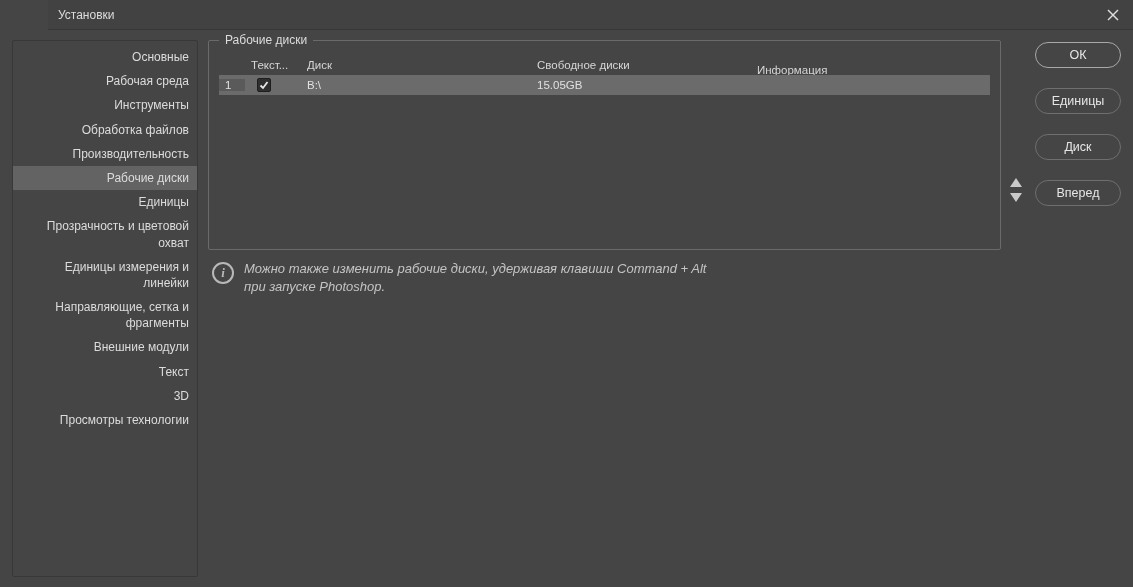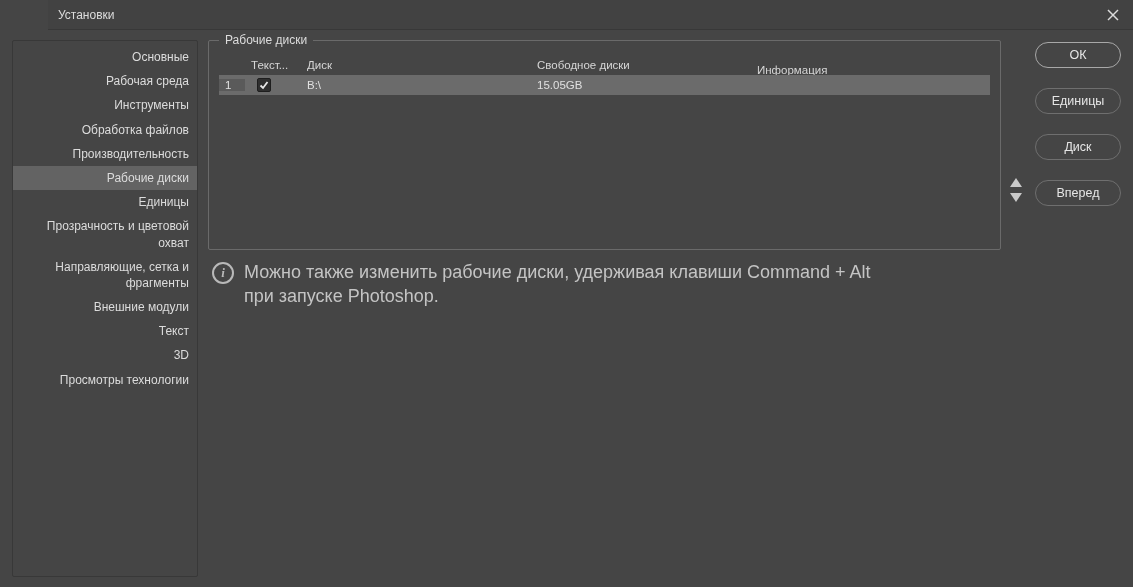--- a/index.html
+++ b/index.html
@@ -164,21 +164,21 @@
     flex-shrink: 0;
     margin-top: 2px;
   }
   .info-icon span {
     font-family: Georgia, serif;
     font-style: italic;
     font-weight: bold;
     color: #b9b9b9;
     font-size: 13px;
   }
-  .hint-text { line-height: 1.35; font-size: 18px; }
+  .hint-text { line-height: 1.35; font-size: 13px; font-style: italic; }
 
   .right-buttons {
     width: 86px;
     display: flex;
     flex-direction: column;
     gap: 20px;
     padding-top: 2px;
   }
   .btn {
     height: 26px;
@@ -212,20 +212,21 @@
 <div class="content">
   <div class="sidebar" id="sidebar">
       <div class="sidebar-item">Основные</div>
       <div class="sidebar-item">Рабочая среда</div>
       <div class="sidebar-item">Инструменты</div>
       <div class="sidebar-item">Обработка файлов</div>
       <div class="sidebar-item">Производительность</div>
       <div class="sidebar-item selected">Рабочие диски</div>
       <div class="sidebar-item">Единицы</div>
       <div class="sidebar-item">Прозрачность и цветовой охват</div>
+      <div class="sidebar-item">Единицы измерения и линейки</div>
       <div class="sidebar-item">Направляющие, сетка и фрагменты</div>
       <div class="sidebar-item">Внешние модули</div>
       <div class="sidebar-item">Текст</div>
       <div class="sidebar-item">3D</div>
       <div class="sidebar-item">Просмотры технологии</div>
     </div>
 
   <div class="main">
     <div class="panel-wrap">
       <div class="panel">

